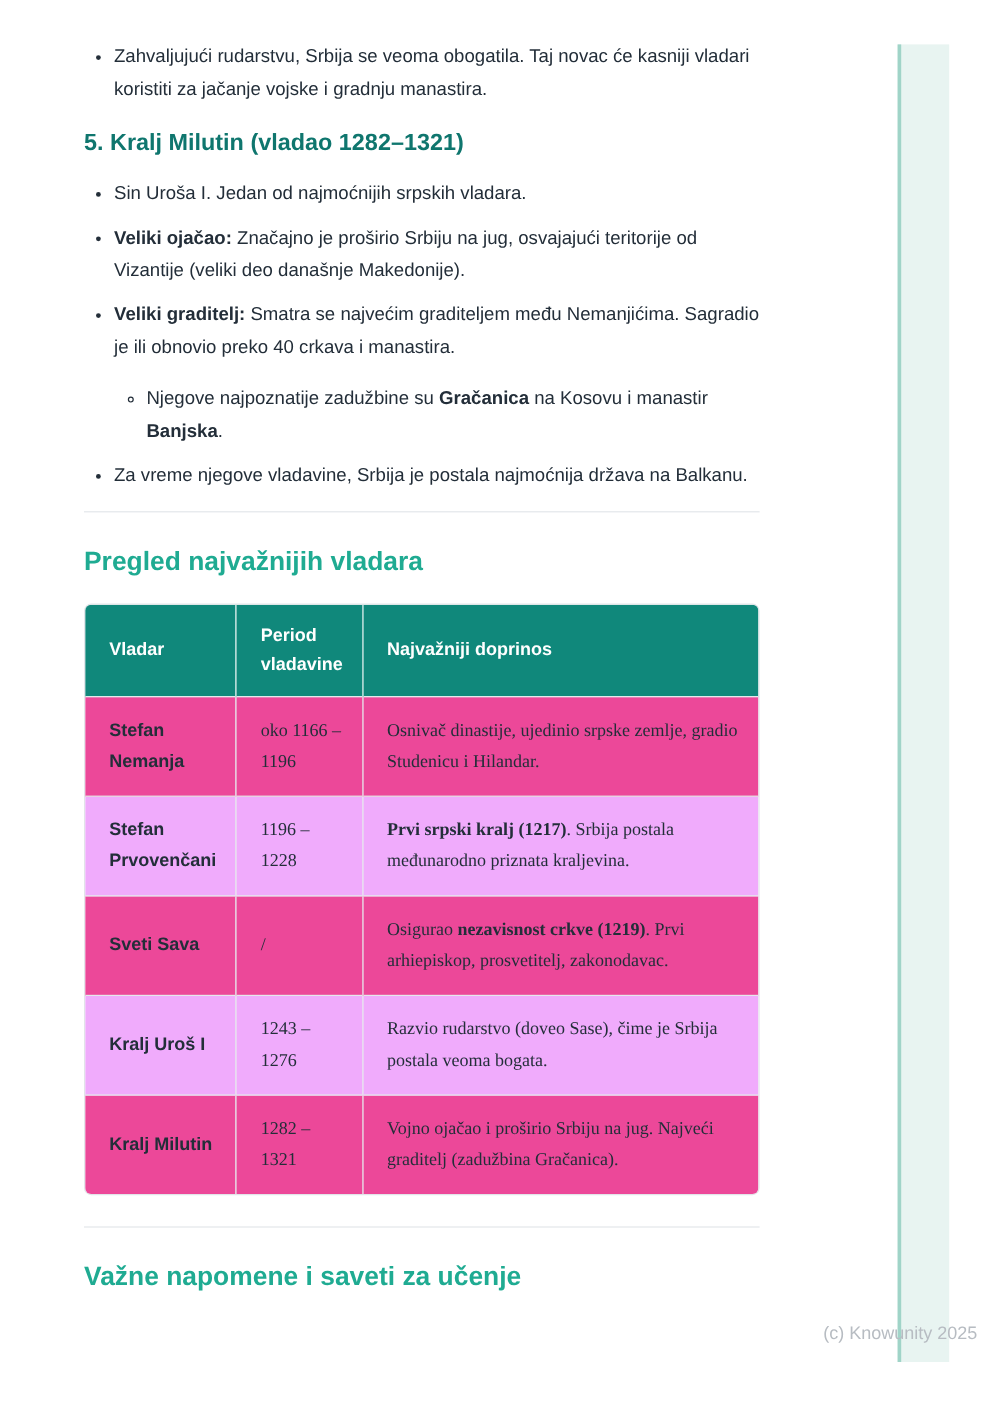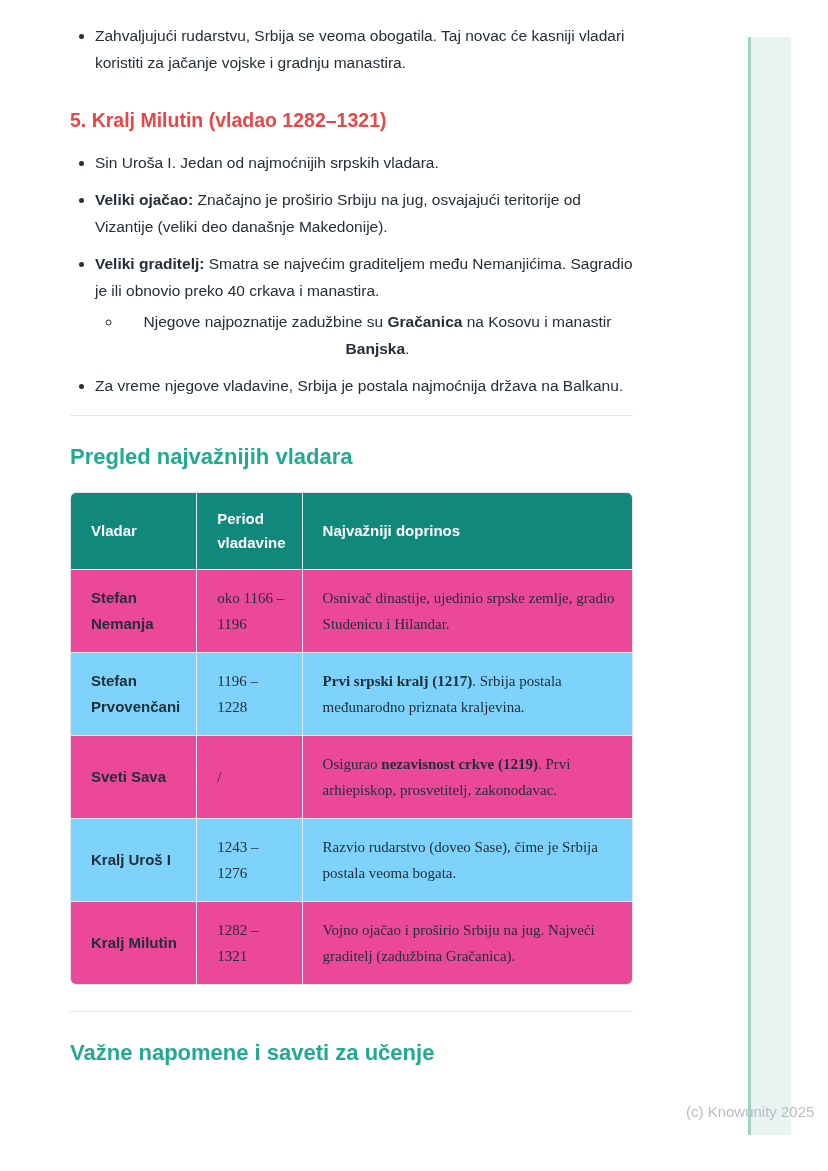--- a/index.html
+++ b/index.html
@@ -8,46 +8,45 @@
     position: relative;
     background: #ffffff;
     font-family: "Liberation Sans", sans-serif;
     color: #232e39;
     overflow: hidden;
   }
   .content {
     position: relative;
     margin-left: 70px;
     width: 563px;
-    padding-top: 22px;
+    padding-top: 34px;
     z-index: 2;
   }
   
   ul.bullets {
     list-style: disc;
     padding-left: 25px;
     font-size: 15.5px;
     line-height: 27px;
   }
   ul.bullets > li { margin-bottom: 10px; }
   ul.bullets > li:last-child { margin-bottom: 0; }
   ul.sub-bullets {
     list-style: circle;
     padding-left: 27px;
-    margin-top: 4px;
-    text-align: center;
+    margin-top: 16px;
   }
   strong { font-weight: 700; }
   
   h3.section-h3 {
-    color: #ef4444;
+    color: #0f766e;
     font-size: 19.5px;
     line-height: 26px;
     font-weight: 700;
-    margin: 31px 0 16px 0;
+    margin: 18px 0 16px 0;
   }
   h2.section-h2 {
     color: #1fab92;
     font-size: 22px;
     line-height: 30px;
     font-weight: 700;
     margin: 26px 0 0 0;
   }
   .divider {
     border: none;
@@ -83,21 +82,21 @@
     line-height: 24px;
   }
   table.rulers th + th { border-left: 1px solid rgba(255,255,255,0.85); }
   table.rulers td {
     border-top: 1px solid #e5e8ec;
     vertical-align: middle;
     padding: 15px 16px 15px 20px;
     background: #ec4899;
   }
   table.rulers td + td { border-left: 1px solid #e5e8ec; font-family: Liberation Serif, serif; }
-  table.rulers tr.alt td { background: #7dd3fc; }
+  table.rulers tr.alt td { background: #f0abfc; }
   col.c1 { width: 125px; }
   col.c2 { width: 105px; }
   col.c3 { width: 331px; }
   td.cell-name { font-weight: 700; }
   
   .right-accent-bar {
     position: absolute;
     left: 748px;
     top: 37px;
     width: 43px;

